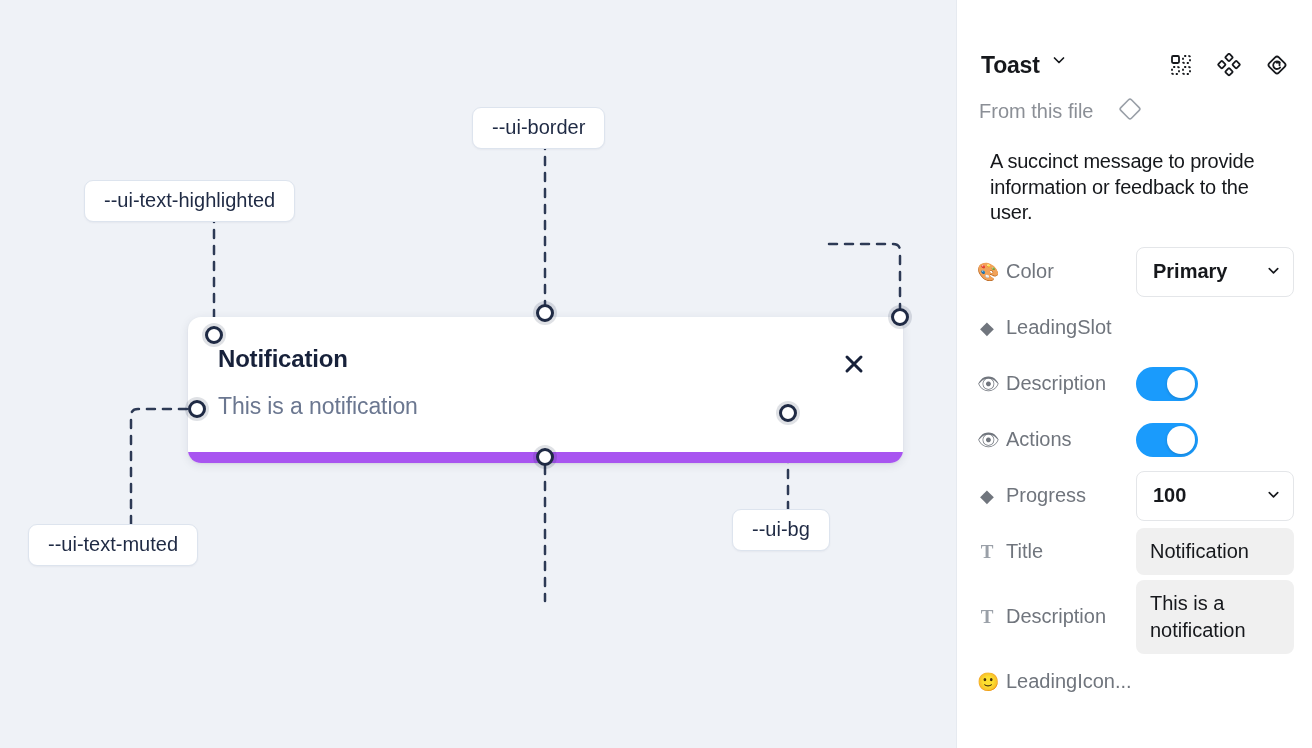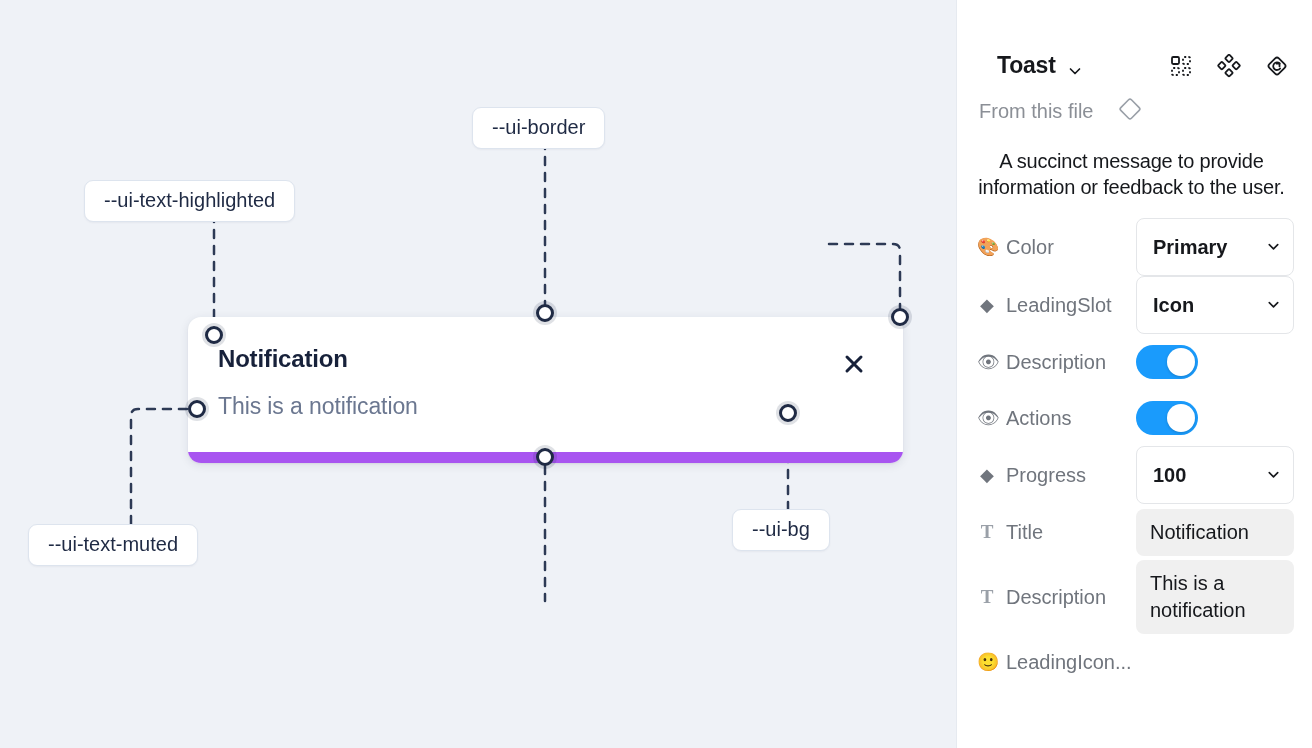--- a/index.html
+++ b/index.html
@@ -80,41 +80,40 @@
 
   
   #panel {
     width: 356px; height: 748px;
     flex: 0 0 356px;
     background: #ffffff;
     border-left: 1px solid #e6eaf0;
     position: relative;
   }
   .panel-head {
-    display: flex; align-items: flex-end;
-    padding: 52px 22px 0 40px;
+    display: flex; align-items: flex-start;
+    padding: 52px 22px 0 24px;
   }
   .panel-title {
     font-size: 23px; font-weight: 700; color: #16181c;
     letter-spacing: -.2px;
   }
   .chev-sm { margin-left: 11px; display: inline-flex; align-items: center; }
   .head-icons { margin-left: auto; display: flex; align-items: center; gap: 22px; }
   .head-icon { width: 26px; height: 26px; display: flex; align-items: center; justify-content: center; cursor: pointer; }
 
   .from-file {
     display: flex; align-items: center; gap: 24px;
     padding: 17px 22px 0 22px;
     color: #8b8f96; font-size: 20px;
   }
   .blurb {
-    padding: 22px 20px 0 14px;
+    padding: 22px 20px 0 33px;
     font-size: 20px; line-height: 1.28; color: #16181c;
     letter-spacing: -.2px;
-    text-align: center;
   }
 
   .props { padding: 18px 18px 0 20px; }
   .prop-row {
     display: flex; align-items: center;
     min-height: 56px;
   }
   .prop-label {
     display: flex; align-items: center; gap: 9px;
     font-size: 20px; color: #70757d;
@@ -122,21 +121,21 @@
   }
   .prop-label .lbl-text {
     white-space: nowrap; overflow: hidden; text-overflow: ellipsis;
   }
   .prop-ctl { flex: 0 0 158px; display: flex; justify-content: flex-start; }
 
   .emoji { font-size: 18px; line-height: 1; width: 20px; text-align: center; }
   .tglyph { font-family: "Liberation Serif", serif; font-weight: 700; font-size: 19px; color: #9aa0a8; width: 20px; text-align:center; }
 
   .select {
-    width: 158px; height: 58px;
+    width: 158px; height: 50px;
     border: 1px solid #e4e6e9; border-radius: 8px;
     background: #ffffff;
     display: flex; align-items: center;
     padding: 0 12px 0 16px;
     font-size: 20px; font-weight: 700; color: #16181c;
     cursor: pointer;
   }
   .select .val { flex: 1 1 auto; overflow: hidden; white-space: nowrap; text-overflow: ellipsis; }
   .select .dia { margin-right: 10px; display: inline-flex; }
 
@@ -274,30 +273,20 @@
             </span>
           </div>
         </div>
       </div>
 
       <div class="prop-row">
         <div class="prop-label">
           <span class="emoji" style="color:#70757d;">◆</span>
           <span class="lbl-text">LeadingSlot</span>
         </div>
-        <div class="prop-ctl">
-          <div class="select">
-            <span class="val">Icon</span>
-            <span>
-              <svg width="15" height="15" viewBox="0 0 16 16" fill="none" stroke="#16181c" stroke-width="1.7" stroke-linecap="round" stroke-linejoin="round">
-                  <path d="M3.5 6 L8 10.5 L12.5 6"></path>
-                </svg>
-            </span>
-          </div>
-        </div>
       </div>
 
       <div class="prop-row">
         <div class="prop-label">
           <span class="emoji">👁</span>
           <span class="lbl-text">Description</span>
         </div>
         <div class="prop-ctl">
           <div class="toggle">
               <div class="knob"></div>

